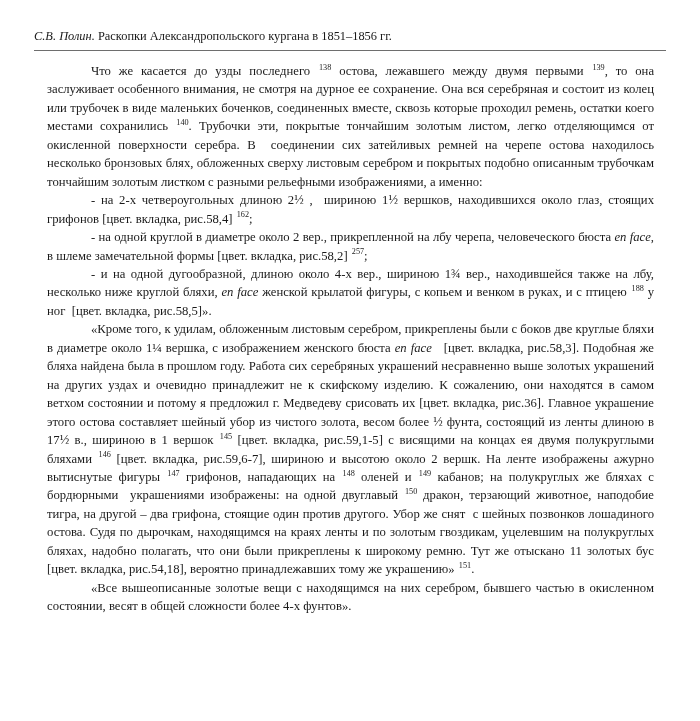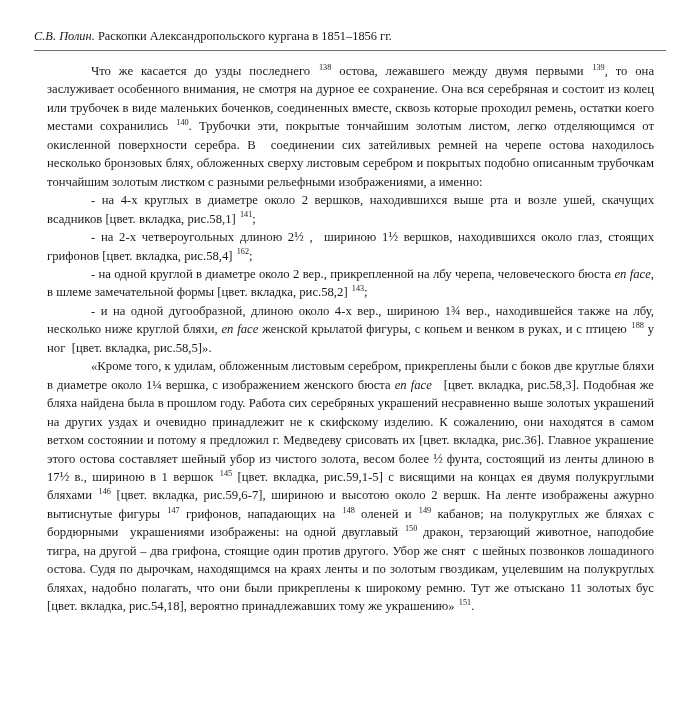--- a/index.html
+++ b/index.html
@@ -92,25 +92,25 @@
   <div class="running-head">
     <span class="author">С.В. Полин.</span>
     <span>Раскопки Александропольского кургана в 1851–1856 гг.</span>
   </div>
   <div class="head-rule"></div>
 
   <div class="textcol">
 
     <p class="para">Что же касается до узды последнего <sup>138</sup> остова, лежавшего между двумя первыми <sup>139</sup>, то она заслуживает особенного внимания, не смотря на дурное ее сохранение. Она вся серебряная и состоит из колец или трубочек в виде маленьких боченков, соединенных вместе, сквозь которые проходил ремень, остатки коего местами сохранились <sup>140</sup>. Трубочки эти, покрытые тончайшим зо­лотым листом, легко отделяющимся от окисленной поверхности серебра. В&nbsp; соединении сих затей­ливых ремней на черепе остова находилось несколько бронзовых блях, обложенных сверху листо­вым серебром и покрытых подобно описанным трубочкам тончайшим золотым листком с разными рельефными изображениями, а именно:</p>
 
-    <p class="para item">- на 4-х круглых в диаметре около 2 вершков, находившихся выше рта и возле ушей, скачущих всадников [цвет. вкладка, рис.58,1] <sup>141</sup>;</p>
 
     <p class="para item">- на 2-х четвероугольных длиною <span class="frac">2½</span> ,&nbsp; шириною <span class="frac">1½</span> вершков, находившихся около глаз, стоя­щих грифонов [цвет. вкладка, рис.58,4] <sup>162</sup>;</p>
 
-    <p class="para item">- на одной круглой в диаметре около 2 вер., прикрепленной на лбу черепа, человеческого бюста <span class="lat">en face</span>, в шлеме замечательной формы [цвет. вкладка, рис.58,2] <sup>143</sup>;</p>
+    <p class="para item">- на одной круглой в диаметре около 2 вер., прикрепленной на лбу черепа, человеческого бюста <span class="lat">en face</span>, в шлеме замечательной формы [цвет. вкладка, рис.58,2] <sup>257</sup>;</p>
 
     <p class="para item">- и на одной дугообразной, длиною около 4-х вер., шириною <span class="frac">1¾</span> вер., находившейся также на лбу, несколько ниже круглой бляхи, <span class="lat">en face</span> женской крылатой фигуры, с копьем и венком в руках, и с птицею <sup>188</sup> у ног&nbsp; [цвет. вкладка, рис.58,5]».</p>
 
     <p class="para">«Кроме того, к удилам, обложенным листовым серебром, прикреплены были с боков две кру­глые бляхи в диаметре около <span class="frac">1¼</span> вершка, с изображением женского бюста <span class="lat">en face</span> &nbsp;&nbsp;[цвет. вкладка, рис.58,3]. Подобная же бляха найдена была в прошлом году. Работа сих серебряных украшений несрав­ненно выше золотых украшений на других уздах и очевидно принадлежит не к скифскому изделию. К сожалению, они находятся в самом ветхом состоянии и потому я предложил г. Медведеву срисовать их [цвет. вкладка, рис.36]. Главное украшение этого остова составляет шейный убор из чистого золота, весом более <span class="frac">½</span> фунта, состоящий из ленты длиною в <span class="frac">17½</span> в., шириною в 1 вершок <sup>145</sup> [цвет. вкладка, рис.59,1-5] с висящими на концах ея двумя полукруглыми бляхами <sup>146</sup> [цвет. вкладка, рис.59,6-7], шири­ною и высотою около 2 вершк. На ленте изображены ажурно вытиснутые фигуры <sup>147</sup> грифонов, напада­ющих на <sup>148</sup> оленей и <sup>149</sup> кабанов; на полукруглых же бляхах с бордюрными&nbsp; украшениями изображены: на одной двуглавый <sup>150</sup> дракон, терзающий животное, наподобие тигра, на другой – два грифона, сто­ящие один против другого. Убор же снят&nbsp; с шейных позвонков лошадиного остова. Судя по дырочкам, находящимся на краях ленты и по золотым гвоздикам, уцелевшим на полукруглых бляхах, надобно по­лагать, что они были прикреплены к широкому ремню. Тут же отыскано 11 золотых бус [цвет. вкладка, рис.54,18], вероятно принадлежавших тому же украшению» <sup>151</sup>.</p>
 
+    <p class="para">«Все вышеописанные золотые вещи с находящимся на них серебром, бывшего частью в окис­ленном состоянии, весят в общей сложности более 4-х фунтов».</p>
 
   </div>
 </div>
 
 </body></html>

